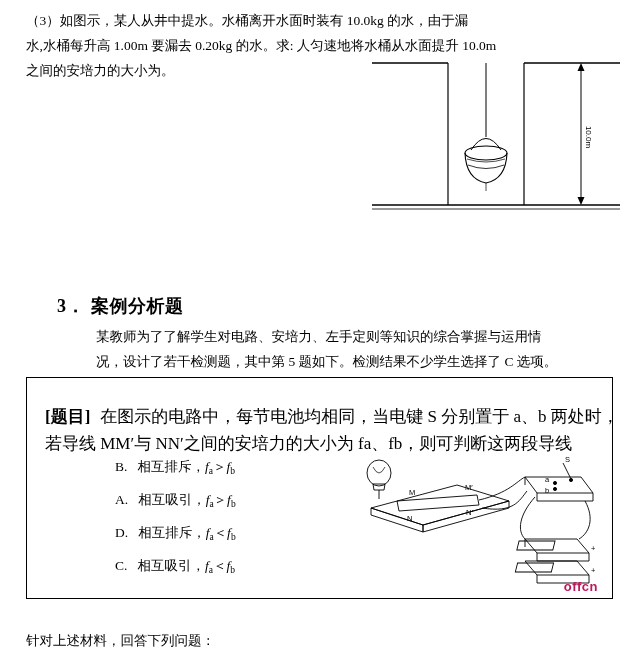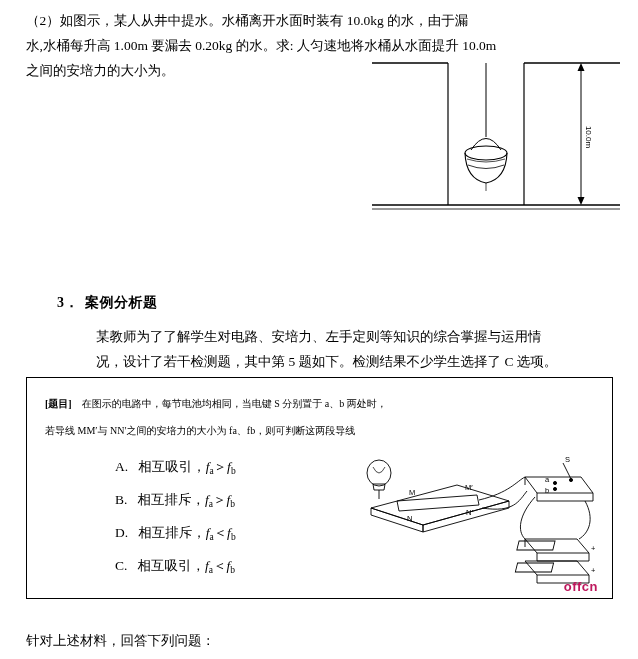--- a/index.html
+++ b/index.html
@@ -47,21 +47,21 @@
     top: 55px;
     width: 248px;
     height: 165px;
   }
 
   
   .sec3 {
     position: absolute;
     left: 57px;
     top: 294px;
-    font-size: 14px;
+    font-size: 18px;
     font-weight: bold;
     letter-spacing: 0.5px;
   }
   .sec3 .num { margin-right: 6px; }
 
   .sec3-body {
     position: absolute;
     left: 40px;
     top: 324px;
     width: 590px;
@@ -78,23 +78,23 @@
     left: 26px;
     top: 377px;
     width: 587px;
     height: 222px;
     border: 1px solid #000000;
     box-sizing: border-box;
   }
   .box-inner {
     position: absolute;
     left: 18px;
-    top: 12px;
+    top: 25px;
     width: 545px;
-    font-size: 10px;
+    font-size: 17px;
     line-height: 27px;
   }
   .box-inner .ln { display: block; white-space: nowrap; }
   .tag {
     font-weight: bold;
     margin-right: 10px;
   }
   .opts {
     position: absolute;
     left: 88px;
@@ -141,21 +141,21 @@
     white-space: nowrap;
   }
 </style>
 </head>
 <body>
 
 <div class="page">
 
   <div class="q2">
     <p>
-      <span class="ln">（2）如图示，某人从井中提水。水桶离开水面时装有 10.0kg 的水，由于漏</span>
+      <span class="ln">（3）如图示，某人从井中提水。水桶离开水面时装有 10.0kg 的水，由于漏</span>
       <span class="ln">水,水桶每升高 1.00m 要漏去 0.20kg 的水。求: 人匀速地将水桶从水面提升 10.0m</span>
       <span class="ln">之间的安培力的大小为。</span>
     </p>
   </div>
 
   <div class="well">
     <svg width="248" height="165" viewBox="0 0 248 165">
 
       <line x1="0" y1="8" x2="76" y2="8" stroke="#000" stroke-width="1.6"></line>
       <line x1="76" y1="8" x2="76" y2="150" stroke="#000" stroke-width="1.2"></line>
@@ -194,24 +194,24 @@
   </div>
 
   <div class="box">
     <div class="box-inner">
       <span class="ln"><span class="tag">[题目]</span><span>在图示的电路中，每节电池均相同，当电键 S 分别置于 a、b 两处时，</span></span>
       <span class="ln">若导线 MM′与 NN′之间的安培力的大小为 fa、fb，则可判断这两段导线</span>
     </div>
 
     <div class="opts">
       <span class="opt">
+        <span class="letter">B.</span><span>相互排斥，</span><i class="v">f</i><sub>a</sub><span>＞</span><i class="v">f</i><sub>b</sub>
+      </span>
+      <span class="opt">
         <span class="letter">A.</span><span>相互吸引，</span><i class="v">f</i><sub>a</sub><span>＞</span><i class="v">f</i><sub>b</sub>
-      </span>
-      <span class="opt">
-        <span class="letter">B.</span><span>相互排斥，</span><i class="v">f</i><sub>a</sub><span>＞</span><i class="v">f</i><sub>b</sub>
       </span>
       <span class="opt">
         <span class="letter">D.</span><span>相互排斥，</span><i class="v">f</i><sub>a</sub><span>＜</span><i class="v">f</i><sub>b</sub>
       </span>
       <span class="opt">
         <span class="letter">C.</span><span>相互吸引，</span><i class="v">f</i><sub>a</sub><span>＜</span><i class="v">f</i><sub>b</sub>
       </span>
     </div>
 
     <div class="circuit">

